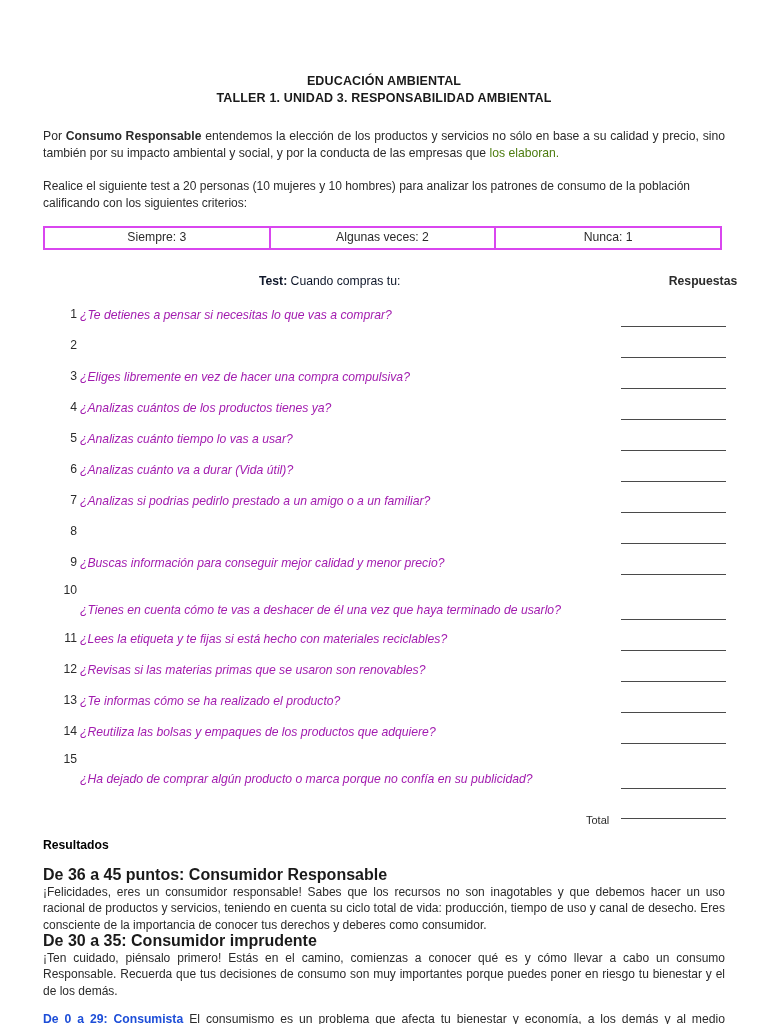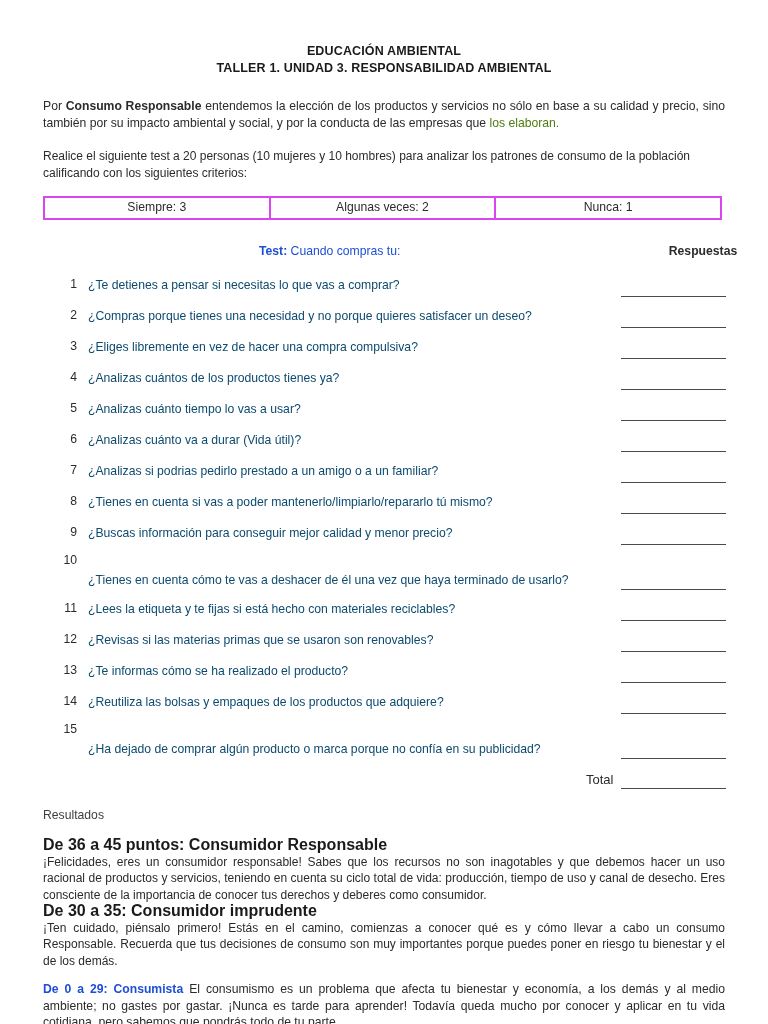--- a/index.html
+++ b/index.html
@@ -15,20 +15,21 @@
     color: #231f20;
     overflow: hidden;
     position: relative;
   }
   .page {
     position: relative;
     width: 768px;
     height: 842px;
     box-sizing: border-box;
     padding: 0 43px;
+    margin-top: 30px;
   }
 
   
   .title-block {
     padding-top: 43px;
     text-align: center;
   }
   .title-line {
     font-weight: bold;
     font-size: 12.5px;
@@ -76,21 +77,21 @@
   .test-head {
     position: relative;
     margin-top: 24px;
     height: 18px;
     font-size: 12.2px;
   }
   .test-head .test-label {
     position: absolute;
     left: 216px;
     top: 0;
-    color: #1d4ed8;
+    color: #0f172a;
   }
   .test-head .test-label b { font-weight: bold; }
   .test-head .respuestas {
     position: absolute;
     left: 595px;
     top: 0;
     width: 130px;
     text-align: center;
     font-weight: bold;
     color: #2b2b2b;
@@ -115,26 +116,27 @@
     width: 22px;
     text-align: right;
     font-size: 12.2px;
     color: #2b2b2b;
   }
   .q-row.tall .q-num {
     top: 0px;
   }
   .q-text {
     position: absolute;
-    left: 45px;
+    left: 37px;
     top: 3px;
     font-size: 12.2px;
     line-height: 16px;
-    color: #0c4a6e;
+    color: #a21caf;
     white-space: nowrap;
+    font-style: italic;
   }
   .q-row.tall .q-text {
     top: 19px;
   }
   .q-line {
     position: absolute;
     left: 578px;
     width: 105px;
     top: 22px;
     border-bottom: 1.3px solid #4a4a4a;
@@ -144,40 +146,40 @@
   }
 
   
   .total-row {
     position: relative;
     height: 26px;
   }
   .total-label {
     position: absolute;
     left: 543px;
-    top: 5px;
-    font-size: 13px;
+    top: 17px;
+    font-size: 11px;
     color: #2b2b2b;
   }
   .total-line {
     position: absolute;
     left: 578px;
     width: 105px;
     top: 21px;
     border-bottom: 1.3px solid #4a4a4a;
   }
 
   
   .results {
     margin-top: 14px;
   }
   .results-title {
     font-size: 12.2px;
-    font-weight: normal;
-    color: #404040;
+    font-weight: bold;
+    color: #000000;
     line-height: 16px;
   }
   .result-group {
     margin-top: 14px;
   }
   .result-group + .result-group {
     margin-top: 0;
   }
   .result-head {
     font-size: 16px;
@@ -234,21 +236,20 @@
   <div class="questions">
 
     <div class="q-row">
       <div class="q-num">1</div>
       <div class="q-text">¿Te detienes a pensar si necesitas lo que vas a comprar?</div>
       <div class="q-line"></div>
     </div>
 
     <div class="q-row">
       <div class="q-num">2</div>
-      <div class="q-text">¿Compras porque tienes una necesidad y no porque quieres satisfacer un deseo?</div>
       <div class="q-line"></div>
     </div>
 
     <div class="q-row">
       <div class="q-num">3</div>
       <div class="q-text">¿Eliges libremente en vez de hacer una compra compulsiva?</div>
       <div class="q-line"></div>
     </div>
 
     <div class="q-row">
@@ -270,21 +271,20 @@
     </div>
 
     <div class="q-row">
       <div class="q-num">7</div>
       <div class="q-text">¿Analizas si podrias pedirlo prestado a un amigo o a un familiar?</div>
       <div class="q-line"></div>
     </div>
 
     <div class="q-row">
       <div class="q-num">8</div>
-      <div class="q-text">¿Tienes en cuenta si vas a poder mantenerlo/limpiarlo/repararlo tú mismo?</div>
       <div class="q-line"></div>
     </div>
 
     <div class="q-row">
       <div class="q-num">9</div>
       <div class="q-text">¿Buscas información para conseguir mejor calidad y menor precio?</div>
       <div class="q-line"></div>
     </div>
 
     <div class="q-row tall">

